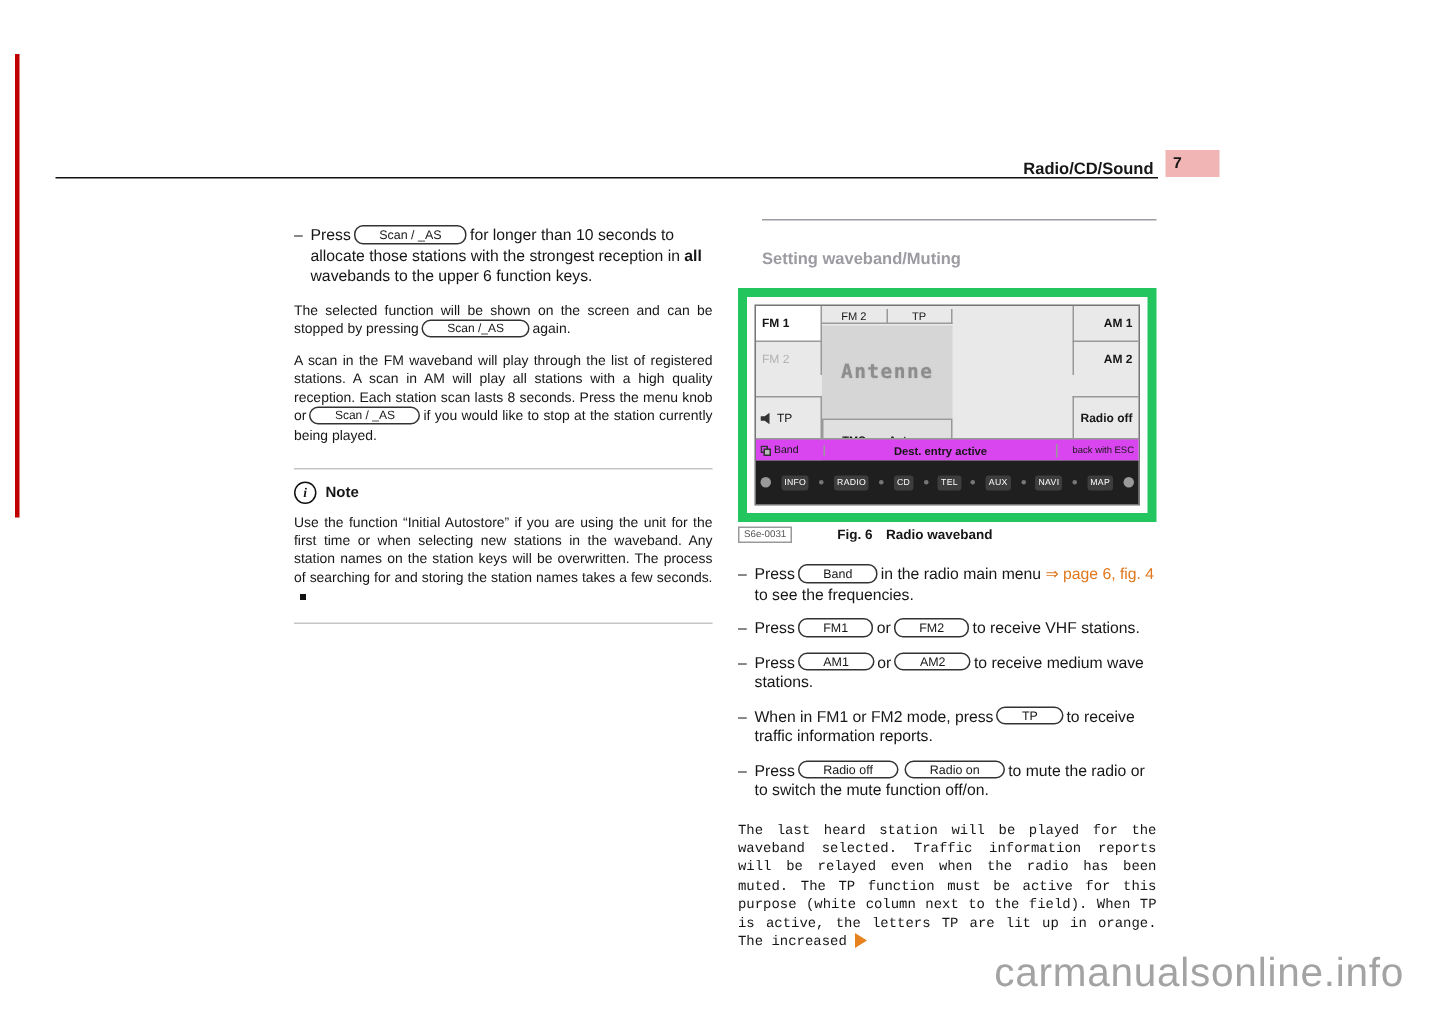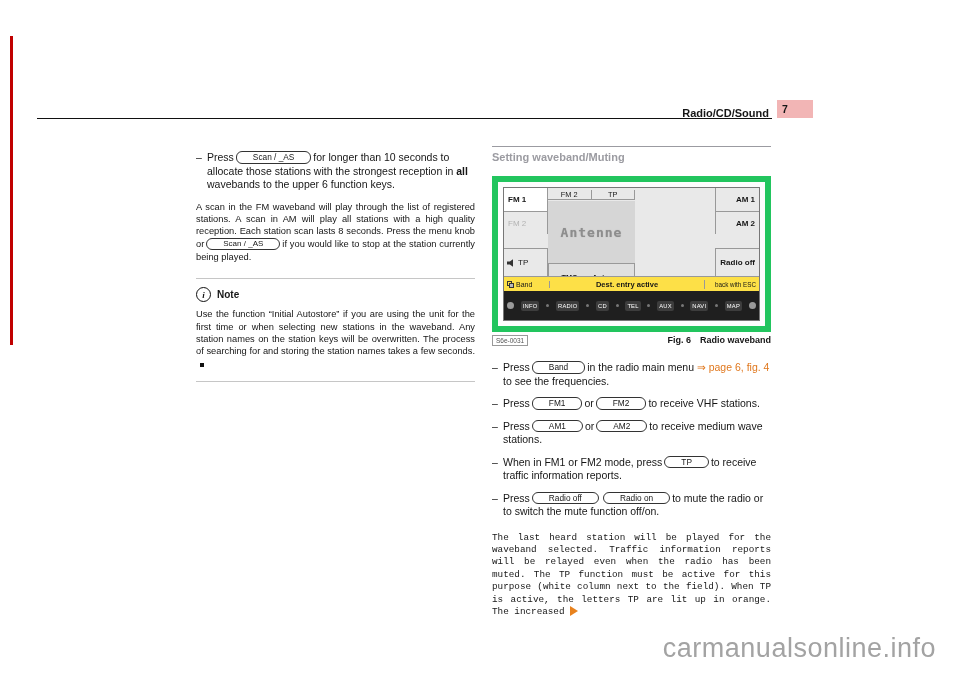--- a/index.html
+++ b/index.html
@@ -14,21 +14,21 @@
   .hdr .t{font-size:11px;font-weight:bold;position:relative;top:3px;padding-right:3px;}
   .pagetab{position:absolute;left:777px;top:100px;width:36px;height:18px;background:#f2b5b5;
        font-size:10.5px;font-weight:bold;padding:3px 0 0 5px;box-sizing:border-box;}
 
   
   .colL{position:absolute;left:196px;top:151px;width:279px;}
   .colR{position:absolute;left:492px;top:146px;width:279px;}
 
   .lh{font-size:10.6px;font-weight:bold;margin:0 0 7px 0;white-space:nowrap;}
   .rh{font-size:11px;font-weight:bold;color:#9b9ba1;border-top:1px solid #9b9ba1;
-      padding-top:4px;margin:0 0 13px 0;}
+      padding-top:20px;margin:0 0 13px 16px;}
 
   .li{display:flex;font-size:10.5px;line-height:13.5px;margin-bottom:9px;}
   .li .dash{width:11px;flex:none;}
   .litext{flex:1;}
 
   .small{font-size:9.3px;line-height:12.4px;text-align:justify;margin:0 0 8px 0;}
 
   .key{display:inline-block;border:1px solid #333;border-radius:6px;padding:0 16px;
        font-size:8.3px;line-height:10.5px;white-space:nowrap;margin:0 2px;position:relative;top:-1px;}
   .small .key{font-size:8px;line-height:10px;}
@@ -60,32 +60,32 @@
   .k-off{right:0;top:60px;width:44px;height:28px;border-left:1px solid #999;border-top:1px solid #999;
          justify-content:flex-end;padding-right:4px;font-weight:bold;}
   .tabs{left:44px;top:0;width:87px;height:13px;display:flex;padding:0;}
   .tabs>span{flex:1;border-right:1px solid #999;border-bottom:1px solid #999;display:flex;
          align-items:center;justify-content:center;font-size:7.4px;}
   .disp{left:44px;top:13px;width:87px;height:62px;justify-content:center;background:#d6d6d6;
         font-family:"DejaVu Sans Mono",monospace;font-weight:bold;font-size:13px;color:#8d8d8d;
         letter-spacing:1px;text-shadow:0 0 1px #aaa;}
   .tmc{left:44px;top:75px;width:87px;height:28px;border:1px solid #999;background:#e0e0e0;
        font-size:7.3px;font-weight:bold;justify-content:space-evenly;}
-  .brow{left:0;top:88px;width:100%;height:15px;border-top:1px solid #999;display:flex;background:#fde047;}
+  .brow{left:0;top:88px;width:100%;height:15px;border-top:1px solid #999;display:flex;background:#d946ef;}
   .bcell{display:flex;align-items:center;padding:0 3px;box-sizing:border-box;}
   .bband{width:46px;gap:2px;border-right:1px solid #999;font-size:7px;}
   .bdest{flex:1;justify-content:center;font-weight:bold;font-size:7.5px;border-right:1px solid #999;}
   .besc{width:54px;justify-content:flex-end;font-size:6.3px;}
   .btnbar{left:0;top:103px;width:100%;height:29px;background:#1f1f1f;display:flex;
           align-items:center;justify-content:space-between;padding:0 3px;box-sizing:border-box;}
   .btn{background:#3d3d3d;color:#fff;font-size:5.8px;padding:2px 2px;border-radius:2px;letter-spacing:0.2px;}
   .knob{width:7px;height:7px;border-radius:50%;background:#9a9a9a;flex:none;}
   .dot{width:3px;height:3px;border-radius:50%;background:#777;flex:none;}
 
-  .caprow{display:flex;justify-content:space-between;align-items:flex-start;margin:3px 0 15px 0;gap:30px;}
+  .caprow{display:flex;align-items:flex-start;margin:3px 0 15px 0;gap:30px;}
   .figcode{border:1px solid #999;font-size:6.5px;color:#555;padding:1px 3px;background:#fff;}
   .figcap{font-size:9px;font-weight:bold;}
   .figcap .cap2{margin-left:9px;}
 
   .closing{margin-top:13px;font-family:Liberation Mono, monospace;}
   .cont{display:inline-block;width:0;height:0;border-left:8px solid #e8821e;
         border-top:5px solid transparent;border-bottom:5px solid transparent;
         margin-left:5px;vertical-align:middle;}
 
   .watermark{position:absolute;right:24px;bottom:14px;font-size:27px;color:#a3a3a3;letter-spacing:0.5px;}
@@ -104,20 +104,23 @@
 
   <div class="li">
     <span class="dash">–</span>
     <span class="litext">
       <span>Press</span><span class="key">Scan / _AS</span><span>for longer than 10 seconds to allocate those stations with the strongest reception in</span>
       <span class="b">all</span>
       <span>wavebands to the upper 6 function keys.</span>
     </span>
   </div>
 
+  <p class="small">
+    <span>The selected function will be shown on the screen and can be stopped by pressing</span><span class="key">Scan /_AS</span><span>again.</span>
+  </p>
 
   <p class="small">
     <span>A scan in the FM waveband will play through the list of registered stations. A scan in AM will play all stations with a high quality reception. Each station scan lasts 8 seconds. Press the menu knob or</span><span class="key">Scan / _AS</span><span>if you would like to stop at the station currently being played.</span>
   </p>
 
   <div class="note">
     <div class="notehead">
       <span class="noteicon">i</span>
       <span>Note</span>
     </div>

